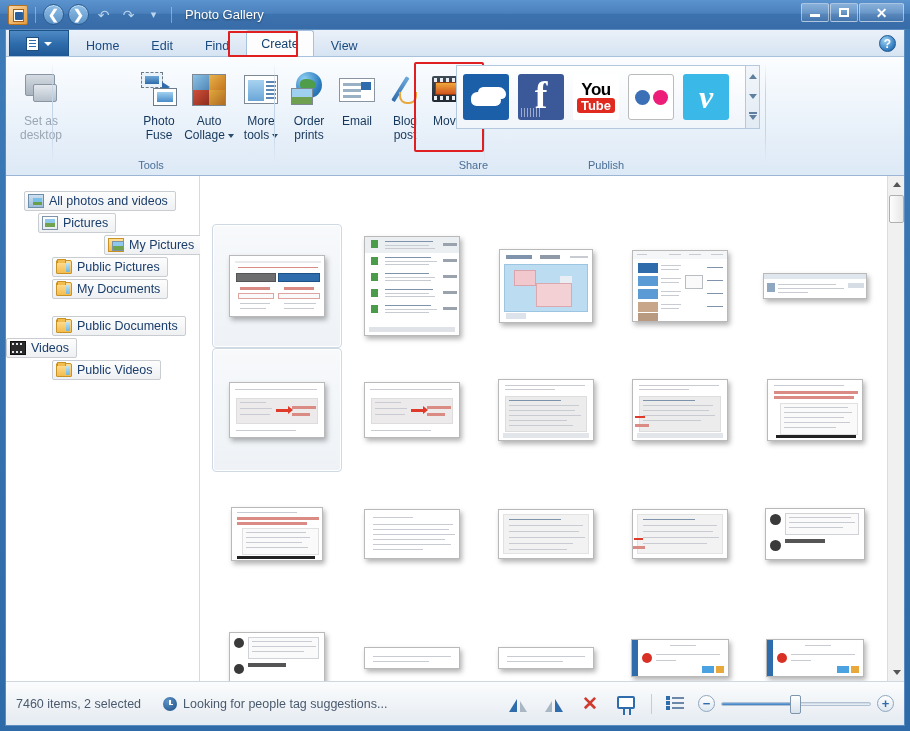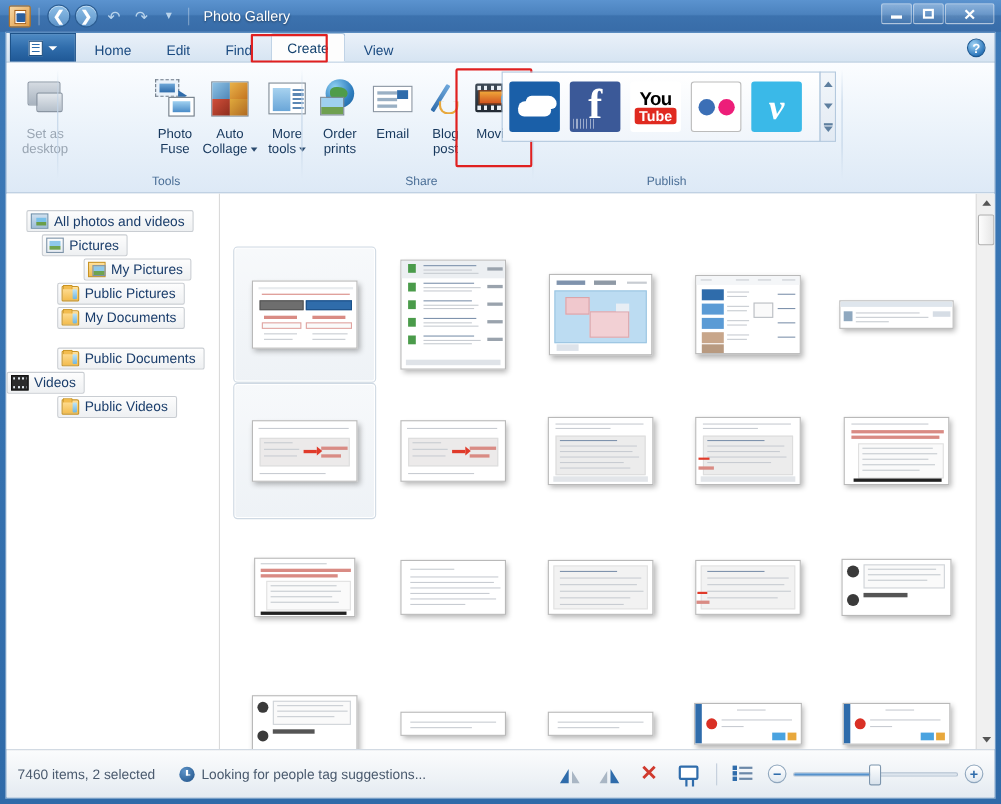--- a/index.html
+++ b/index.html
@@ -671,21 +671,21 @@
         </div>
         <div class="rbtn" style="left:140px;">
           <span class="rbtn-ico">
             <i class="ico-film"></i>
               <i class="ico-film-in"></i>
               <i class="ico-film-c"></i>
           </span>
           <span class="rbtn-lbl">Movie</span>
         </div>
         <div class="rbtn-hl" style="left:136px; top:3px; width:70px; height:90px;"></div>
-        <div class="rgroup-label" style="left:0; width:210px;">Share</div>
+        <div class="rgroup-label" style="left:0; width:210px;text-align:right;">Share</div>
         <div class="rgroup-div" style="left:206px;"></div>
       </div>
 
       <div class="rgroup" style="left:450px; width:310px;">
         <div class="pubgal">
           <div class="pub-tile pub-onedrive"></div>
           <div class="pub-tile pub-fb">
               <span>f</span>
             </div>
           <div class="pub-tile pub-yt">
@@ -718,21 +718,21 @@
             <span class="nav-ico ni-gallery"></span>
             <span class="nav-lbl">All photos and videos</span>
           </span>
         </div>
         <div class="nav-item" style="padding-left:32px;">
           <span class="nav-chip">
             <span class="nav-ico ni-pic"></span>
             <span class="nav-lbl">Pictures</span>
           </span>
         </div>
-        <div class="nav-item" style="padding-left:70px;">
+        <div class="nav-item" style="padding-left:70px;margin-left:28px;">
           <span class="nav-chip">
             <span class="nav-ico ni-folderpic"></span>
             <span class="nav-lbl">My Pictures</span>
           </span>
         </div>
         <div class="nav-item" style="padding-left:46px;">
           <span class="nav-chip">
             <span class="nav-ico ni-folder"></span>
             <span class="nav-lbl">Public Pictures</span>
           </span>

